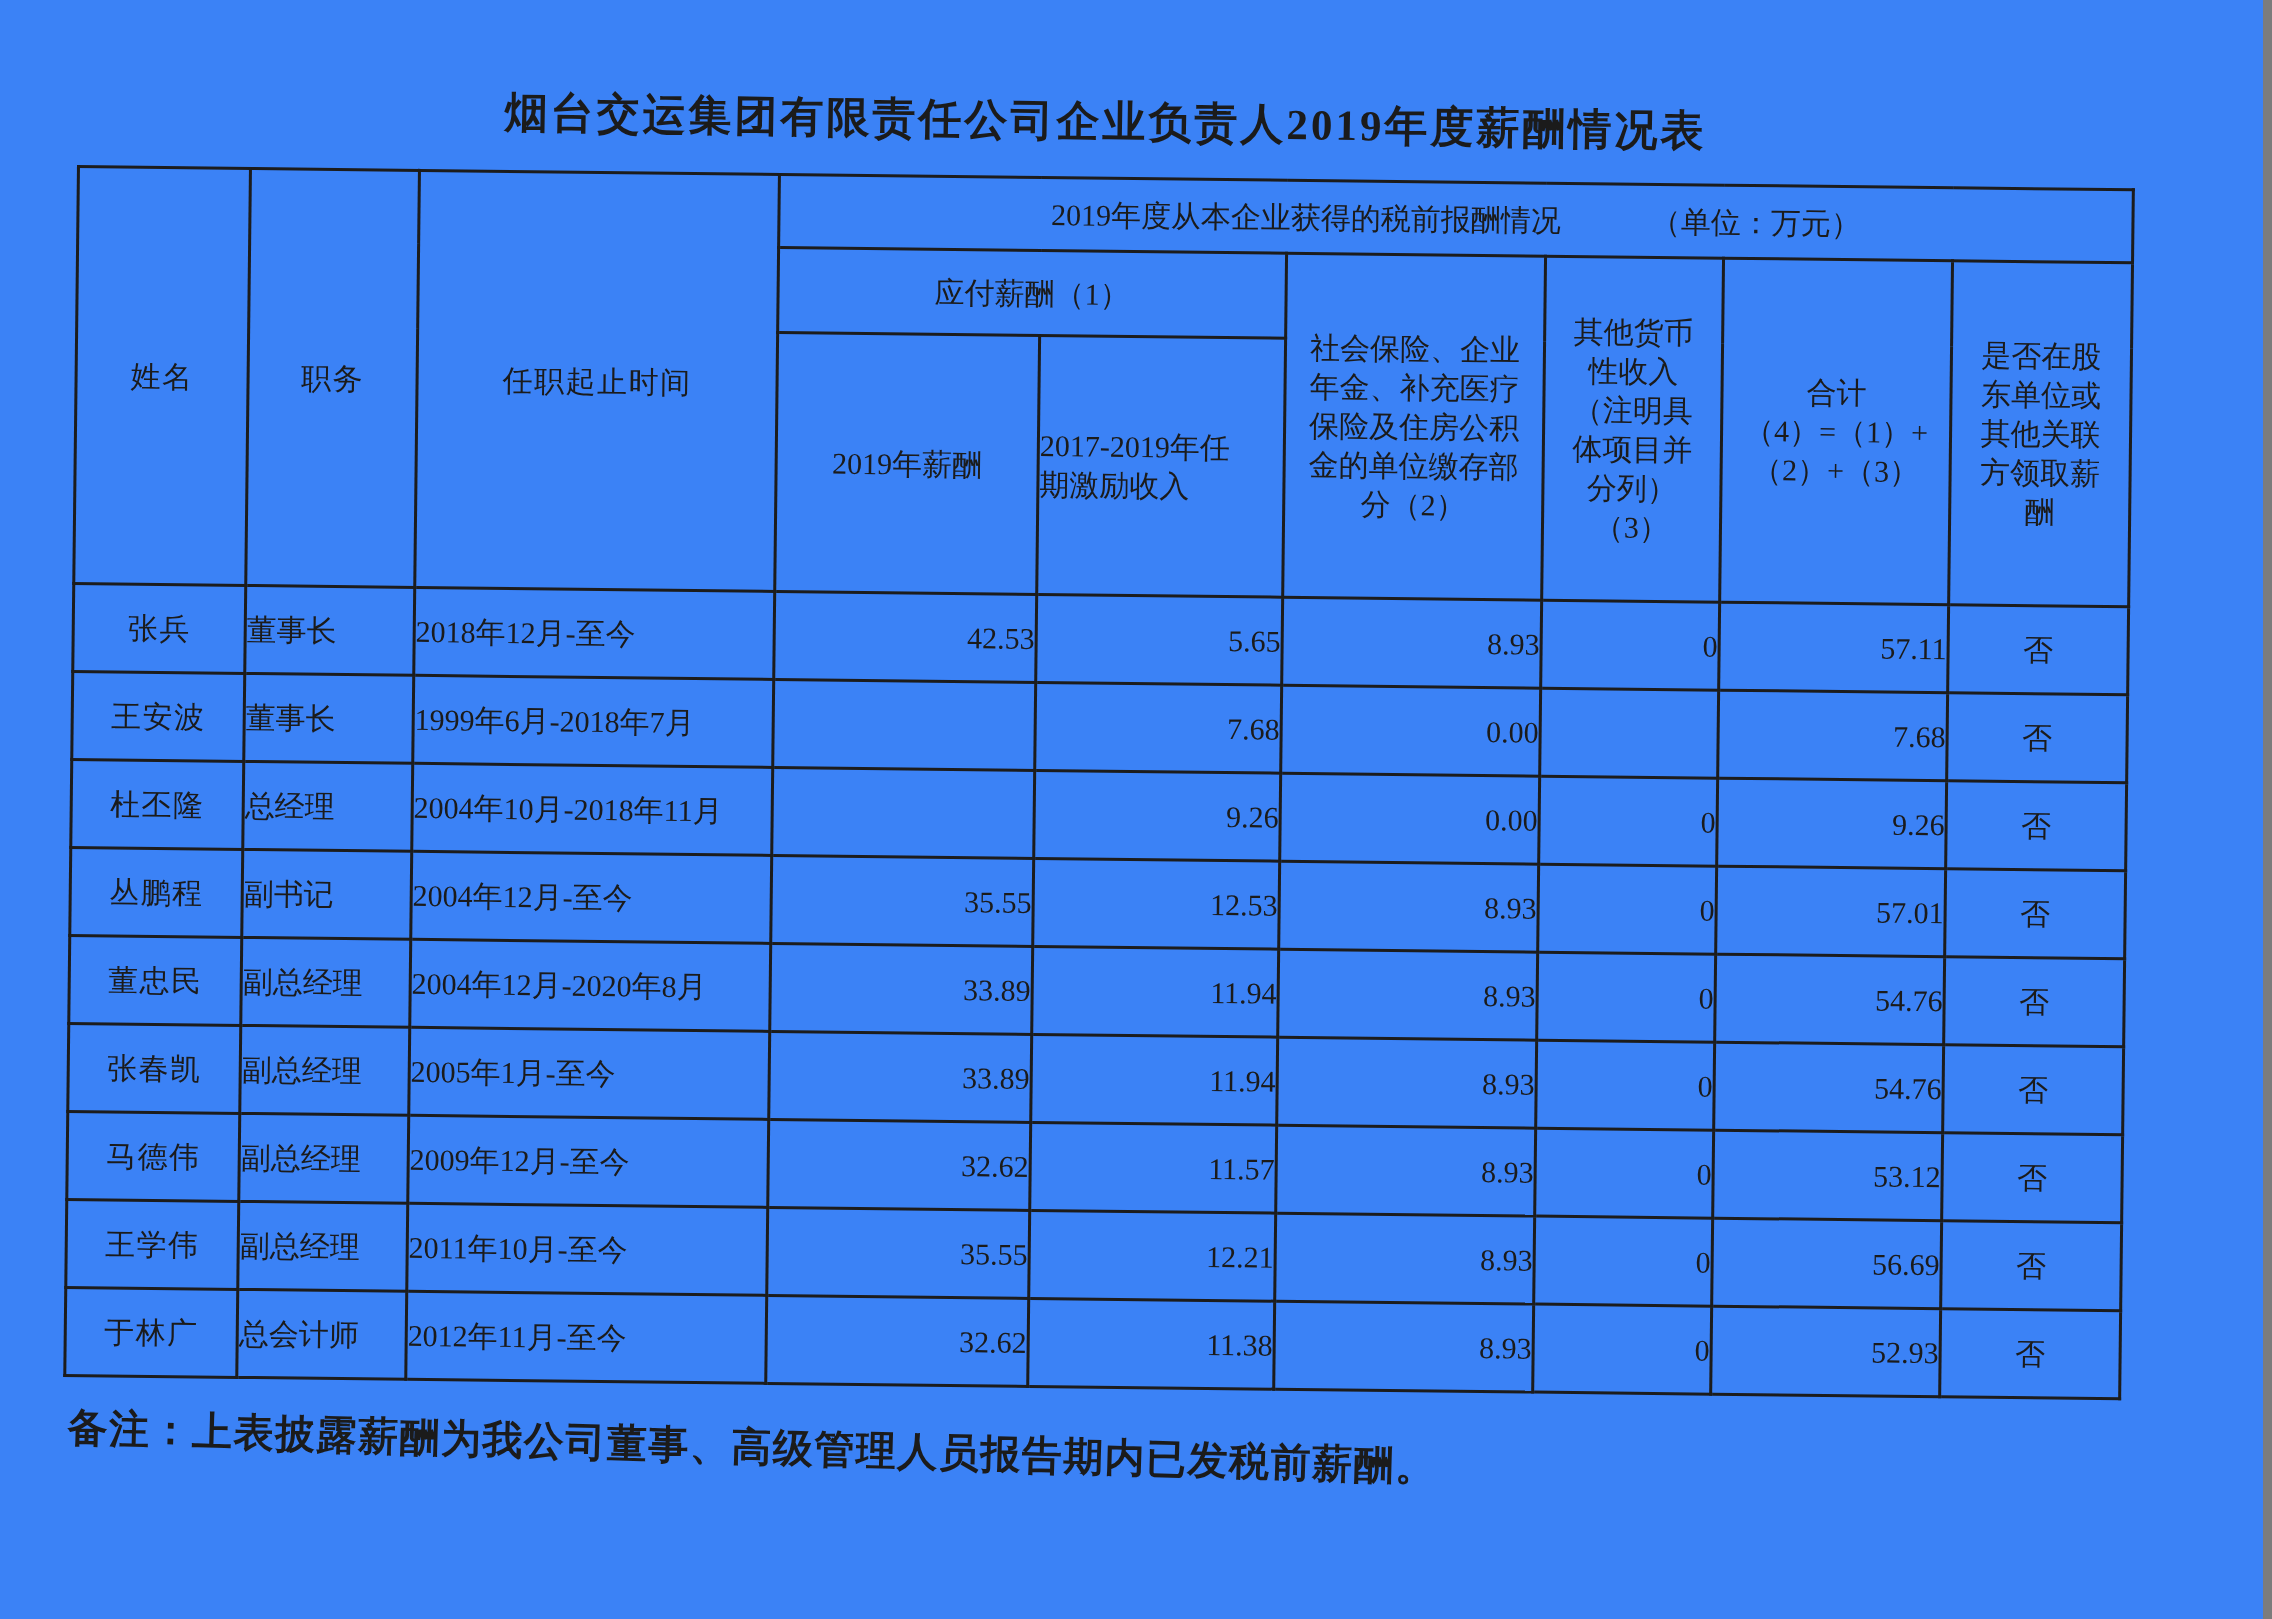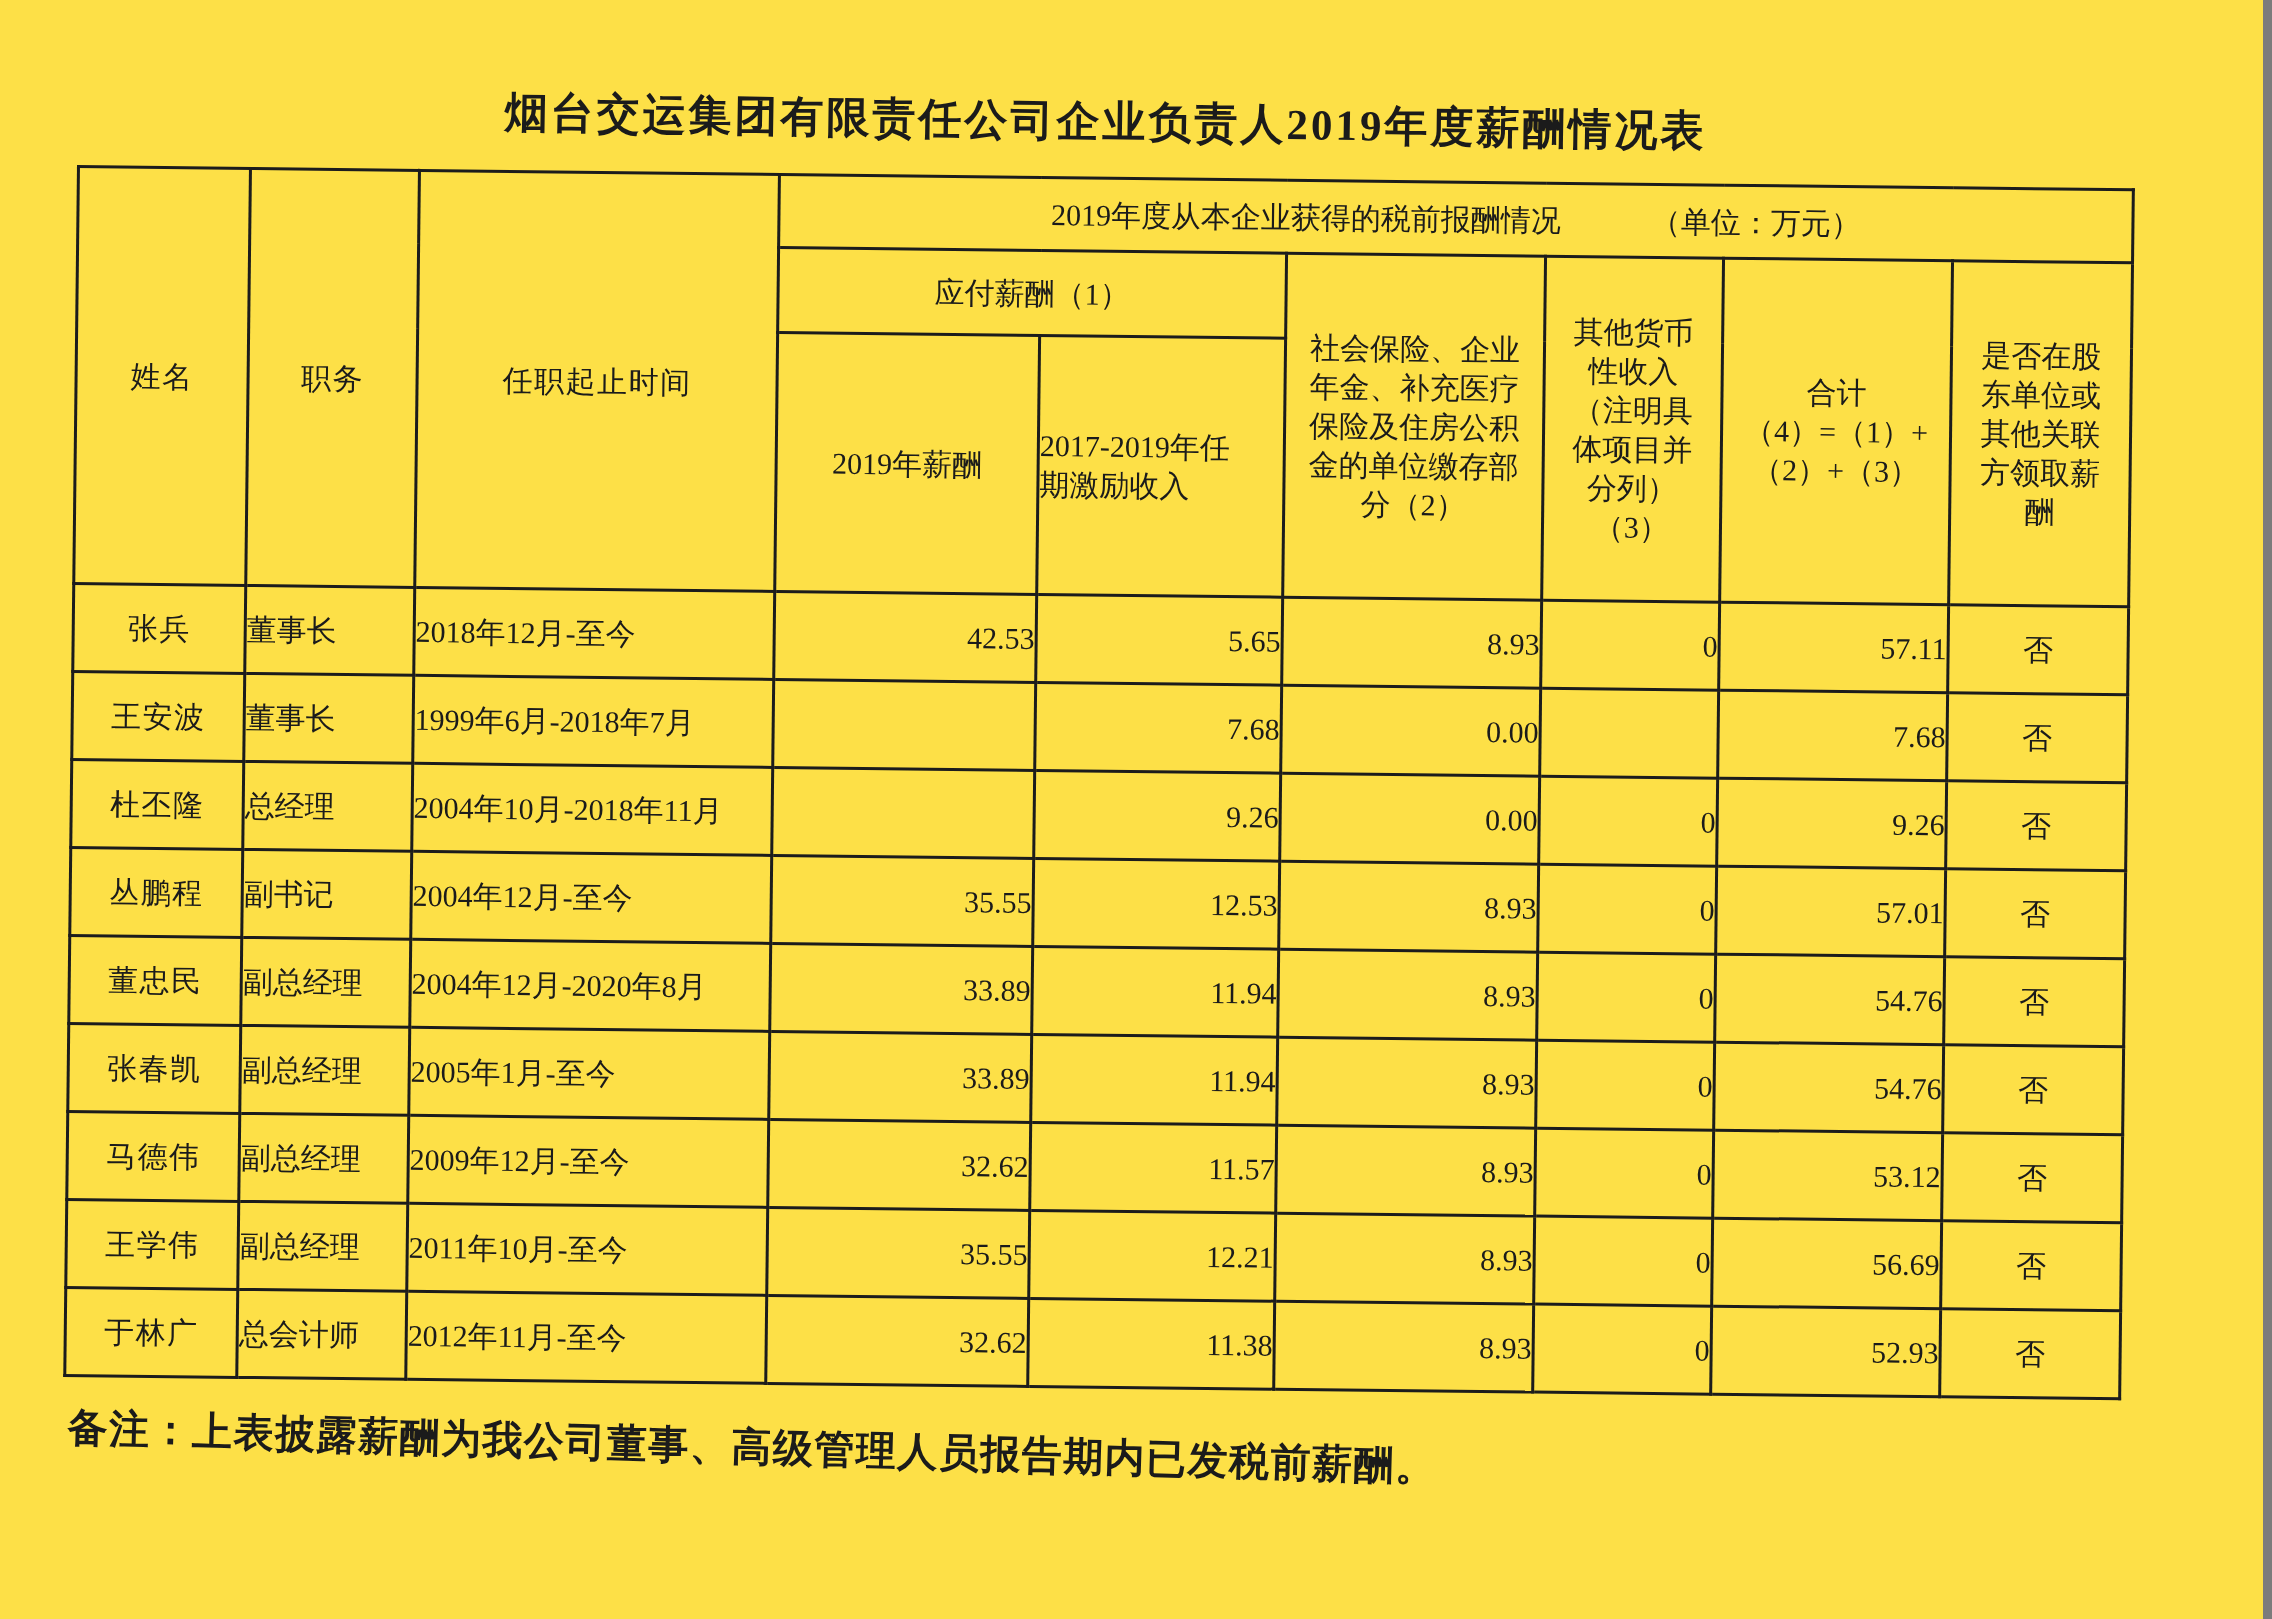--- a/index.html
+++ b/index.html
@@ -3,21 +3,21 @@
 <meta charset="utf-8">
 <style>
   html,body{margin:0;padding:0;}
   body{
     width:2273px;height:1619px;overflow:hidden;
     background:#ffffff;
     font-family:"Liberation Serif","DejaVu Serif",serif;
     color:#1b1b1b;
     position:relative;
   }
-  .page{position:absolute;left:0;top:0;width:2273px;height:1619px;background:#fde047;}
+  .page{position:absolute;left:0;top:0;width:2273px;height:1619px;background:#3b82f6;}
   
   .sheet{
     position:absolute;left:77px;top:165px;width:2056px;
     transform:rotate(0.65deg);
     transform-origin:0 0;
   }
   .doc-title{
     position:absolute;top:-88px;left:0;width:100%;
     text-align:center;
     font-size:43px;font-weight:bold;letter-spacing:3px;

